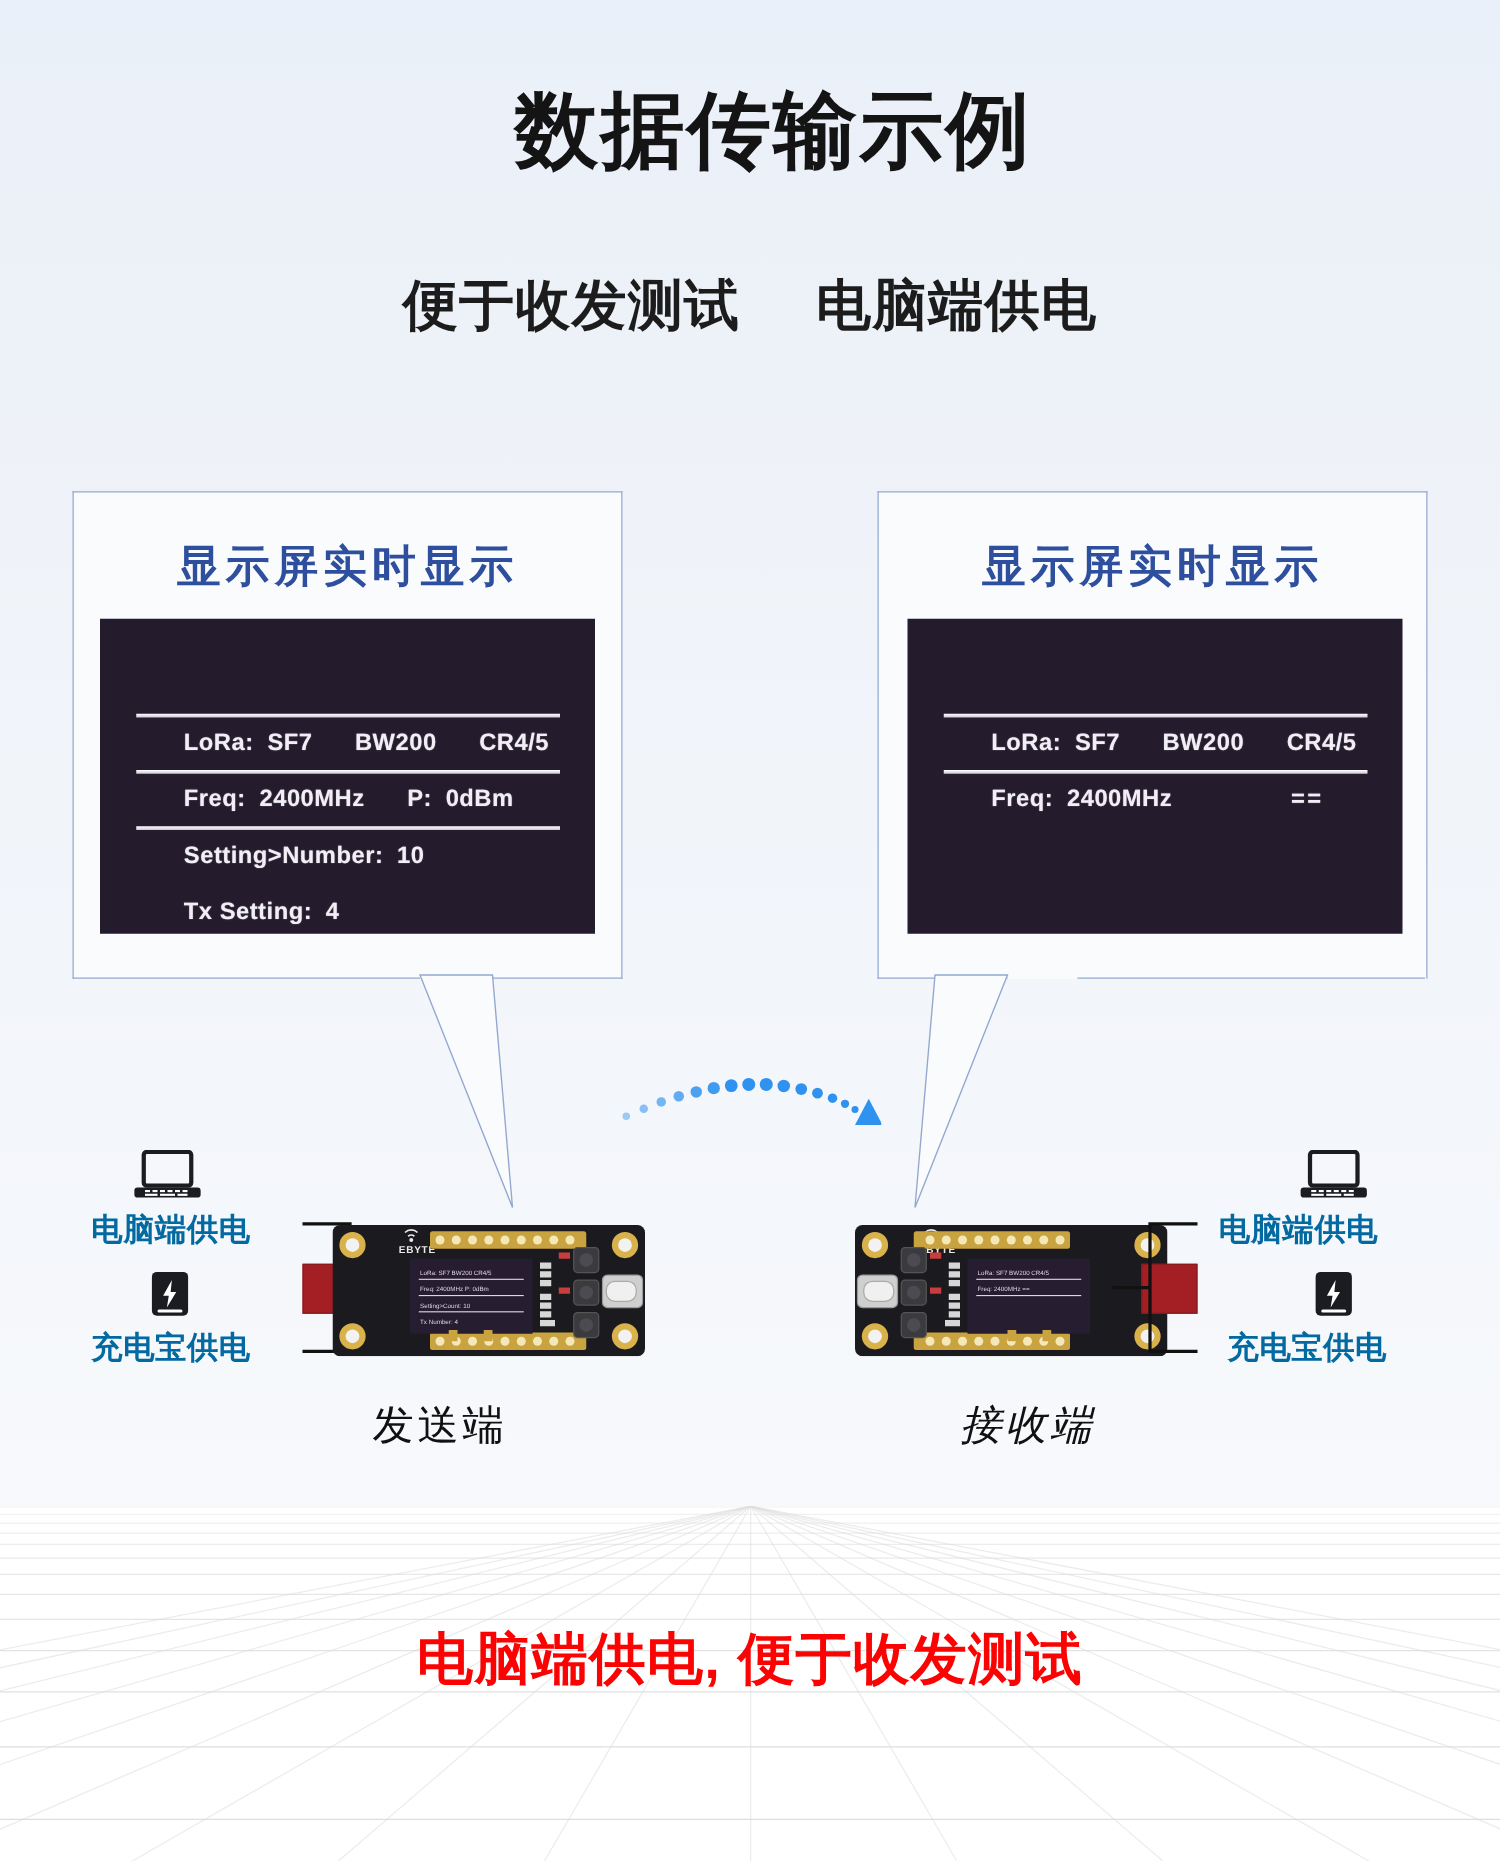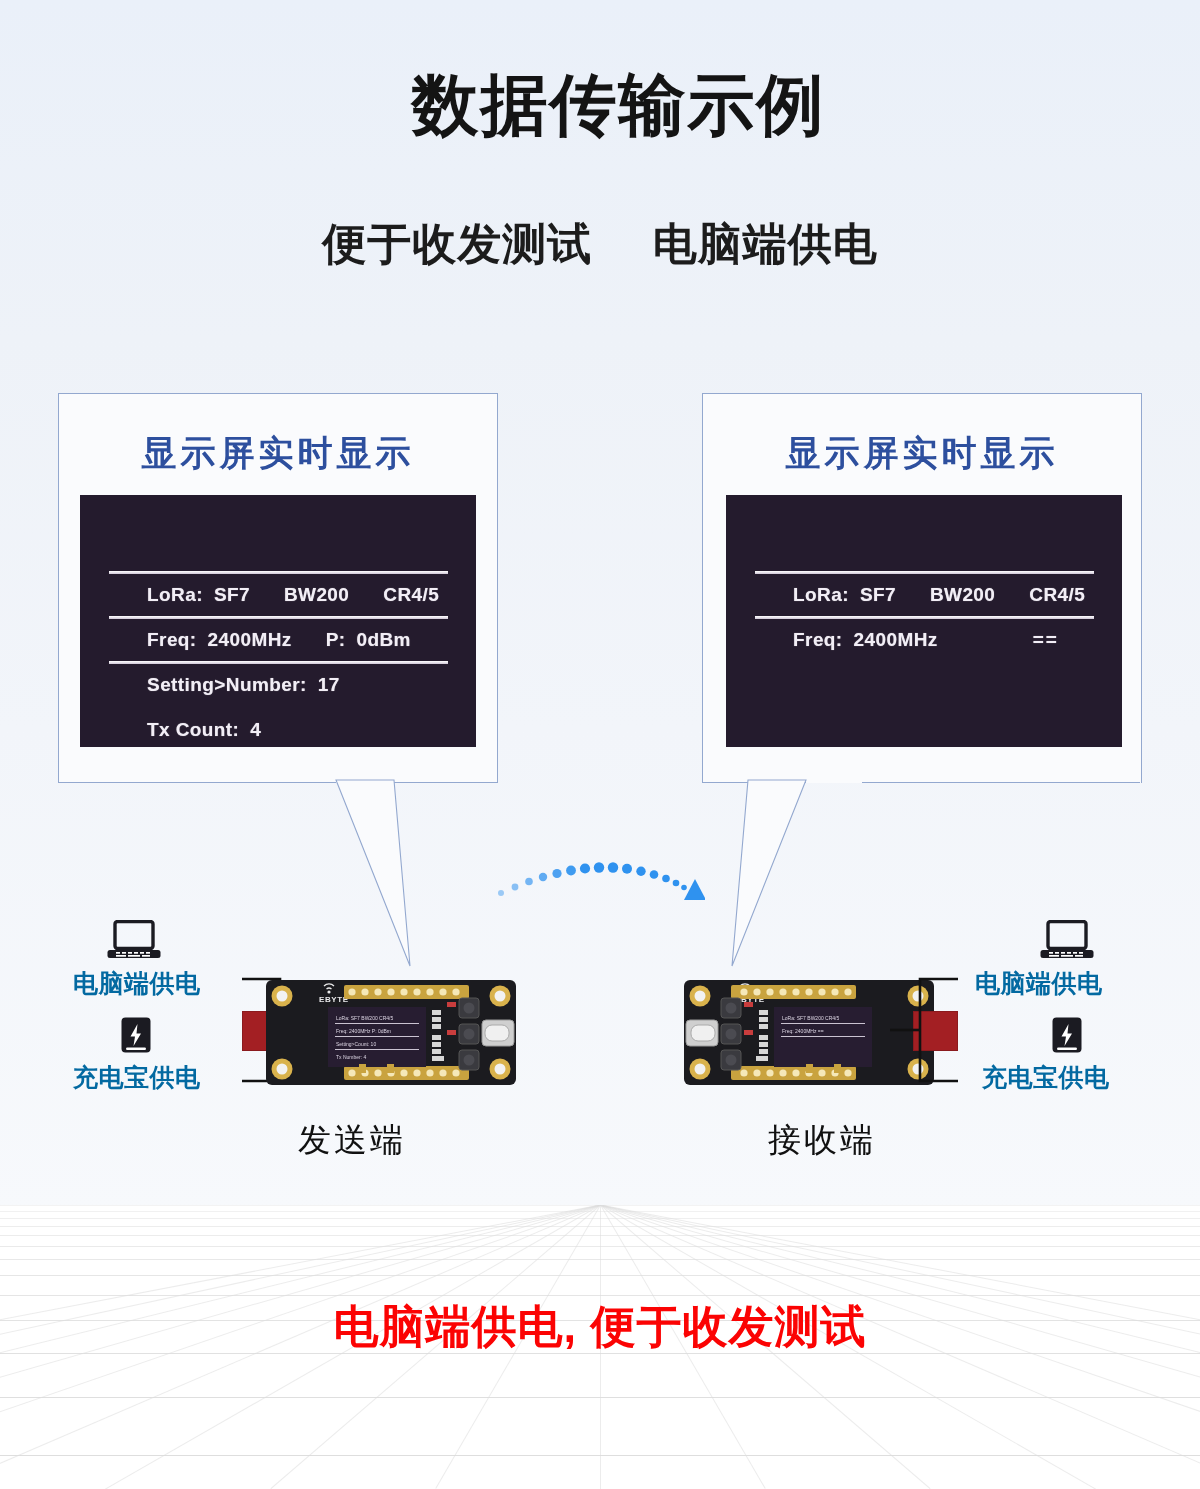--- a/index.html
+++ b/index.html
@@ -134,21 +134,21 @@
 
   .board { position:absolute; }
 
   .dev-caption {
     position:absolute;
     font-size:33px; font-weight:normal; color:#111;
     letter-spacing:3px;
     white-space:nowrap;
   }
   #cap-left  { left:298px; top:1118px; }
-  #cap-right { left:768px; top:1118px; }
+  #cap-right { left:768px; top:1118px;font-style:italic; }
 
   
   #red-note {
     position:absolute; left:0; top:1297px; width:1200px;
     text-align:center;
     font-size:45px; font-weight:bold;
     color:#fb0303;
     letter-spacing:1px;
   }
 </style>
@@ -212,25 +212,25 @@
   <div class="oled-rows">
     <div class="oled-row">
       <span>LoRa:</span><span class="sp-s"></span><span>SF7</span><span class="sp-l"></span><span>BW200</span><span class="sp-l"></span><span>CR4/5</span>
       <div class="oled-sep" style="bottom:-2px;"></div>
     </div>
     <div class="oled-row">
       <span>Freq:</span><span class="sp-s"></span><span>2400MHz</span><span class="sp-l"></span><span>P:</span><span class="sp-s"></span><span>0dBm</span>
       <div class="oled-sep" style="bottom:-2px;"></div>
     </div>
     <div class="oled-row">
-      <span>Setting</span><span>&gt;</span><span>Number:</span><span class="sp-s"></span><span>17</span>
+      <span>Setting</span><span>&gt;</span><span>Number:</span><span class="sp-s"></span><span>10</span>
       <div class="oled-sep" style="bottom:-2px;"></div>
     </div>
     <div class="oled-row">
-      <span>Tx Count:</span><span class="sp-s"></span><span>4</span>
+      <span>Tx Setting:</span><span class="sp-s"></span><span>4</span>
     </div>
   </div>
 </div>
 
 <div class="panel" id="panel-right">
   <div class="panel-title">显示屏实时显示</div>
 </div>
 <div class="panel-bottom" id="pr-bot-a"></div>
 <div class="panel-bottom" id="pr-bot-b"></div>
 

